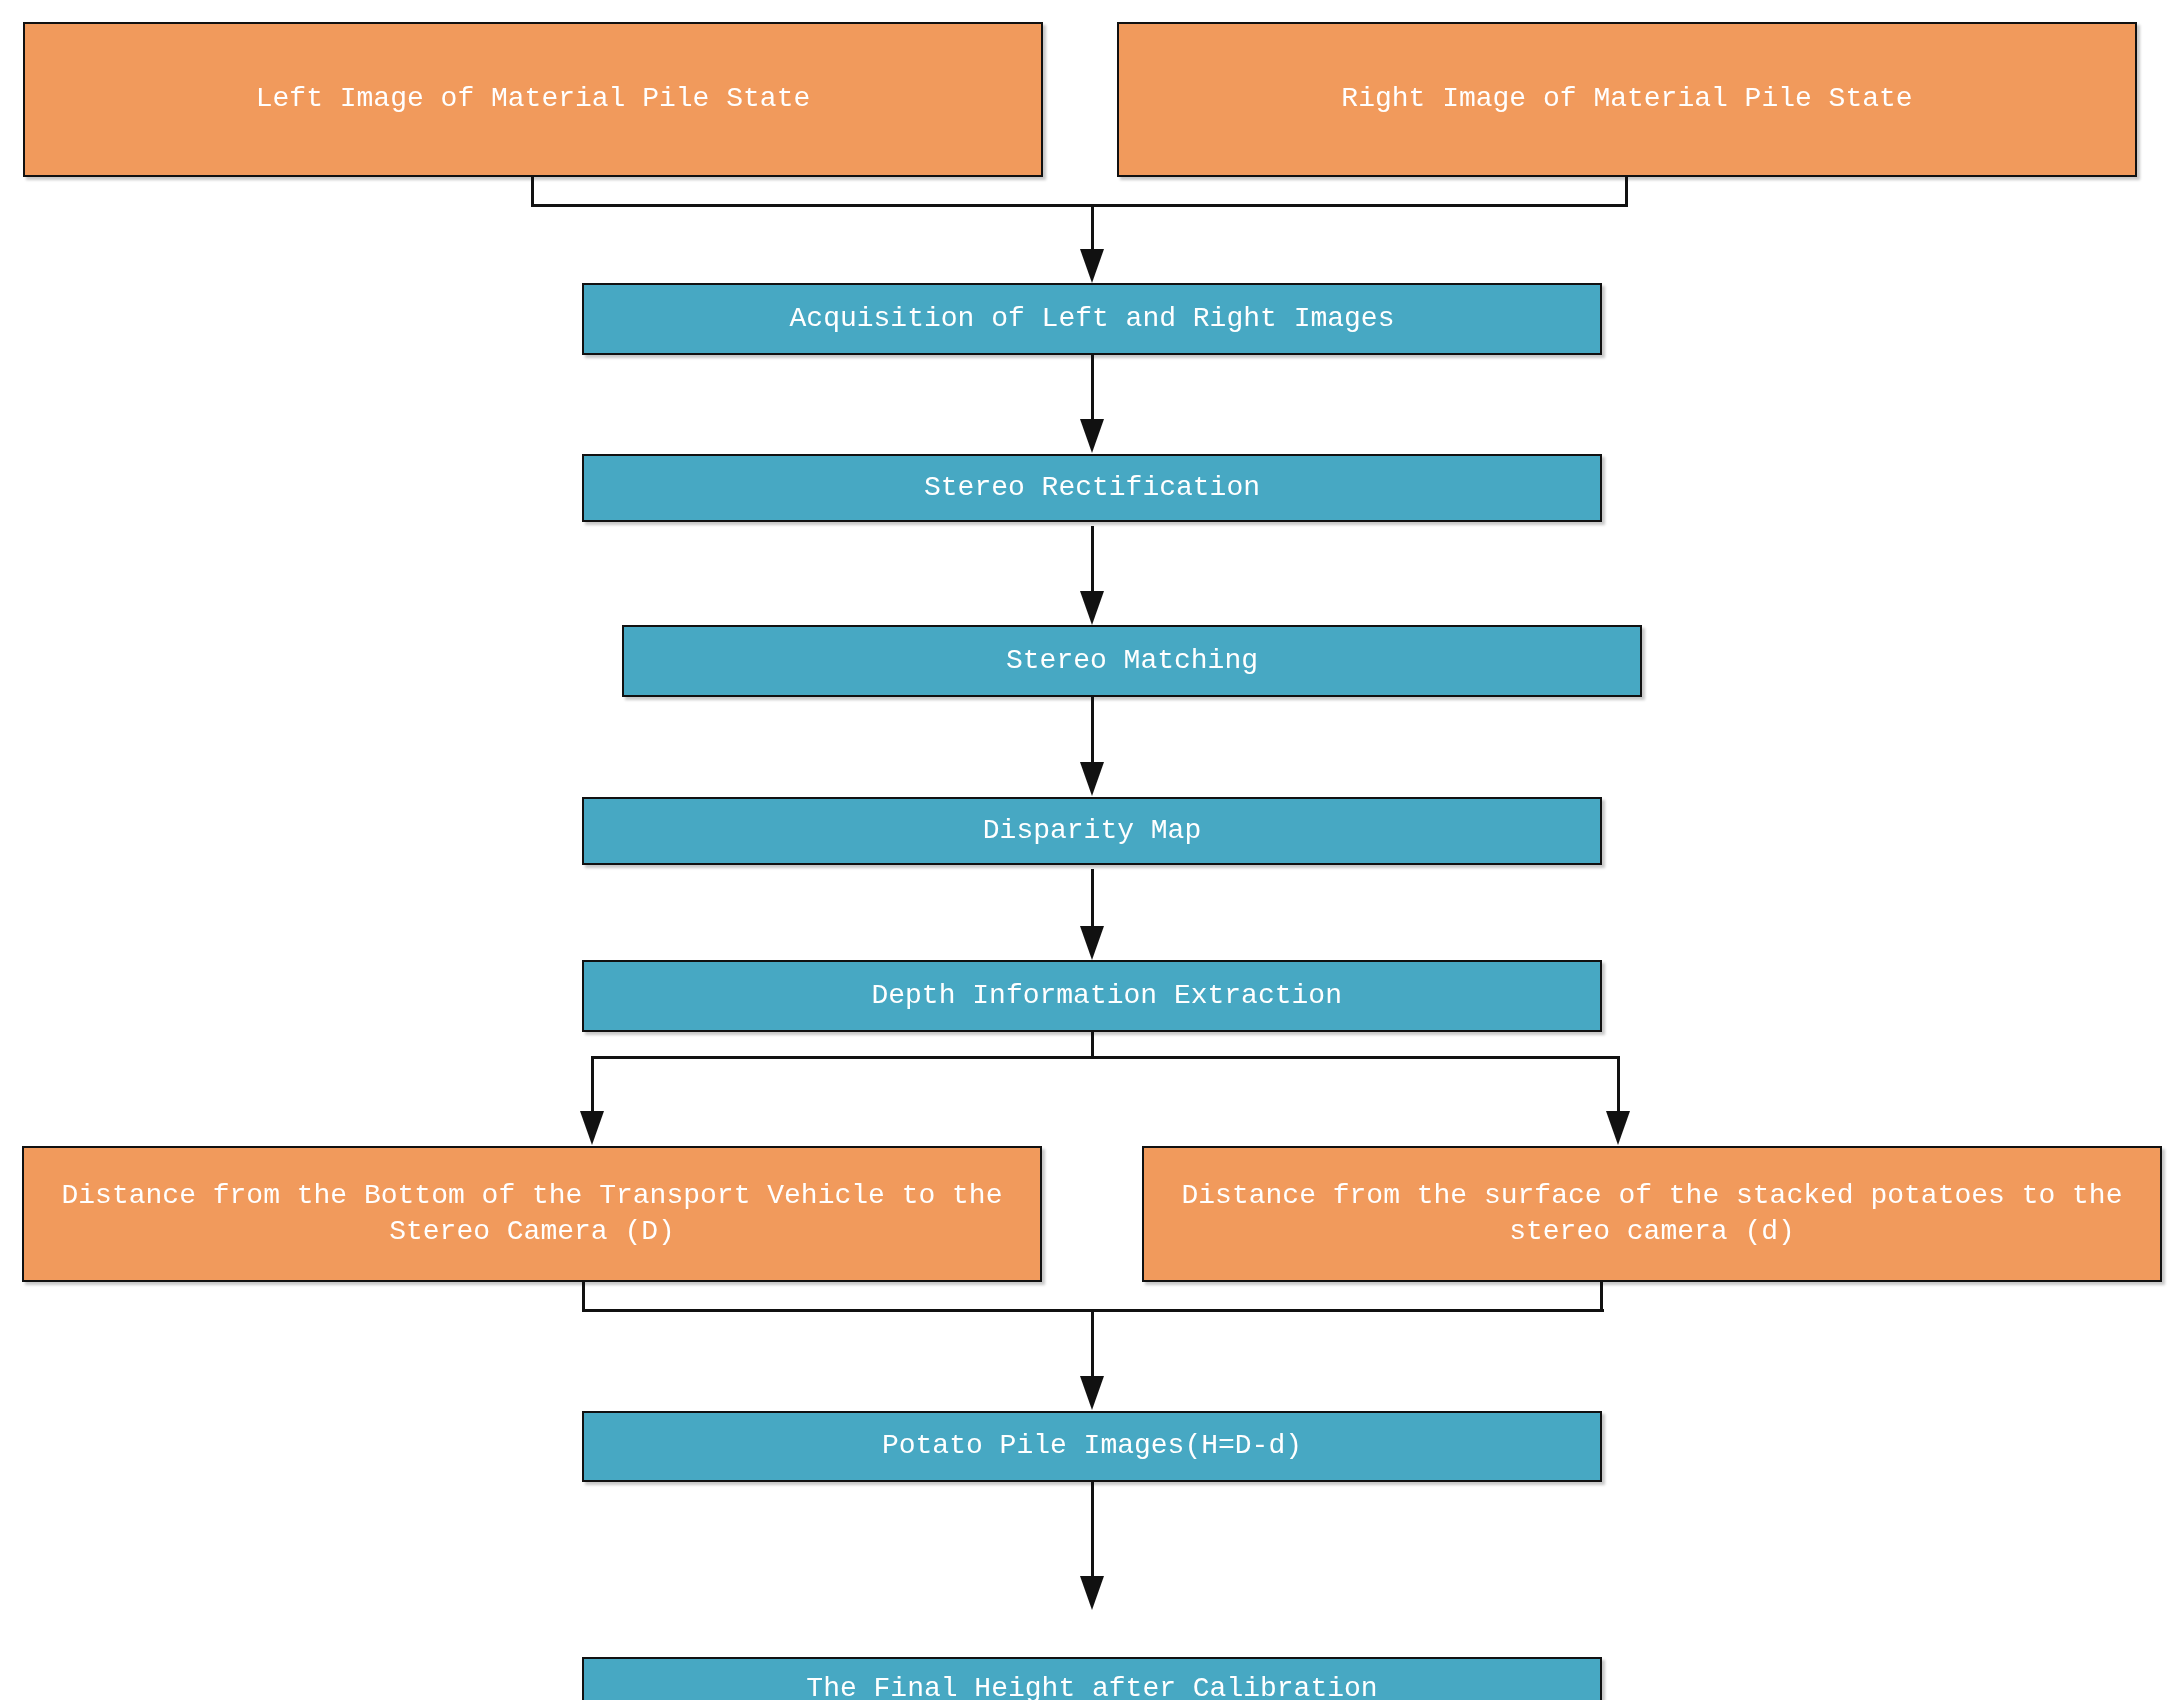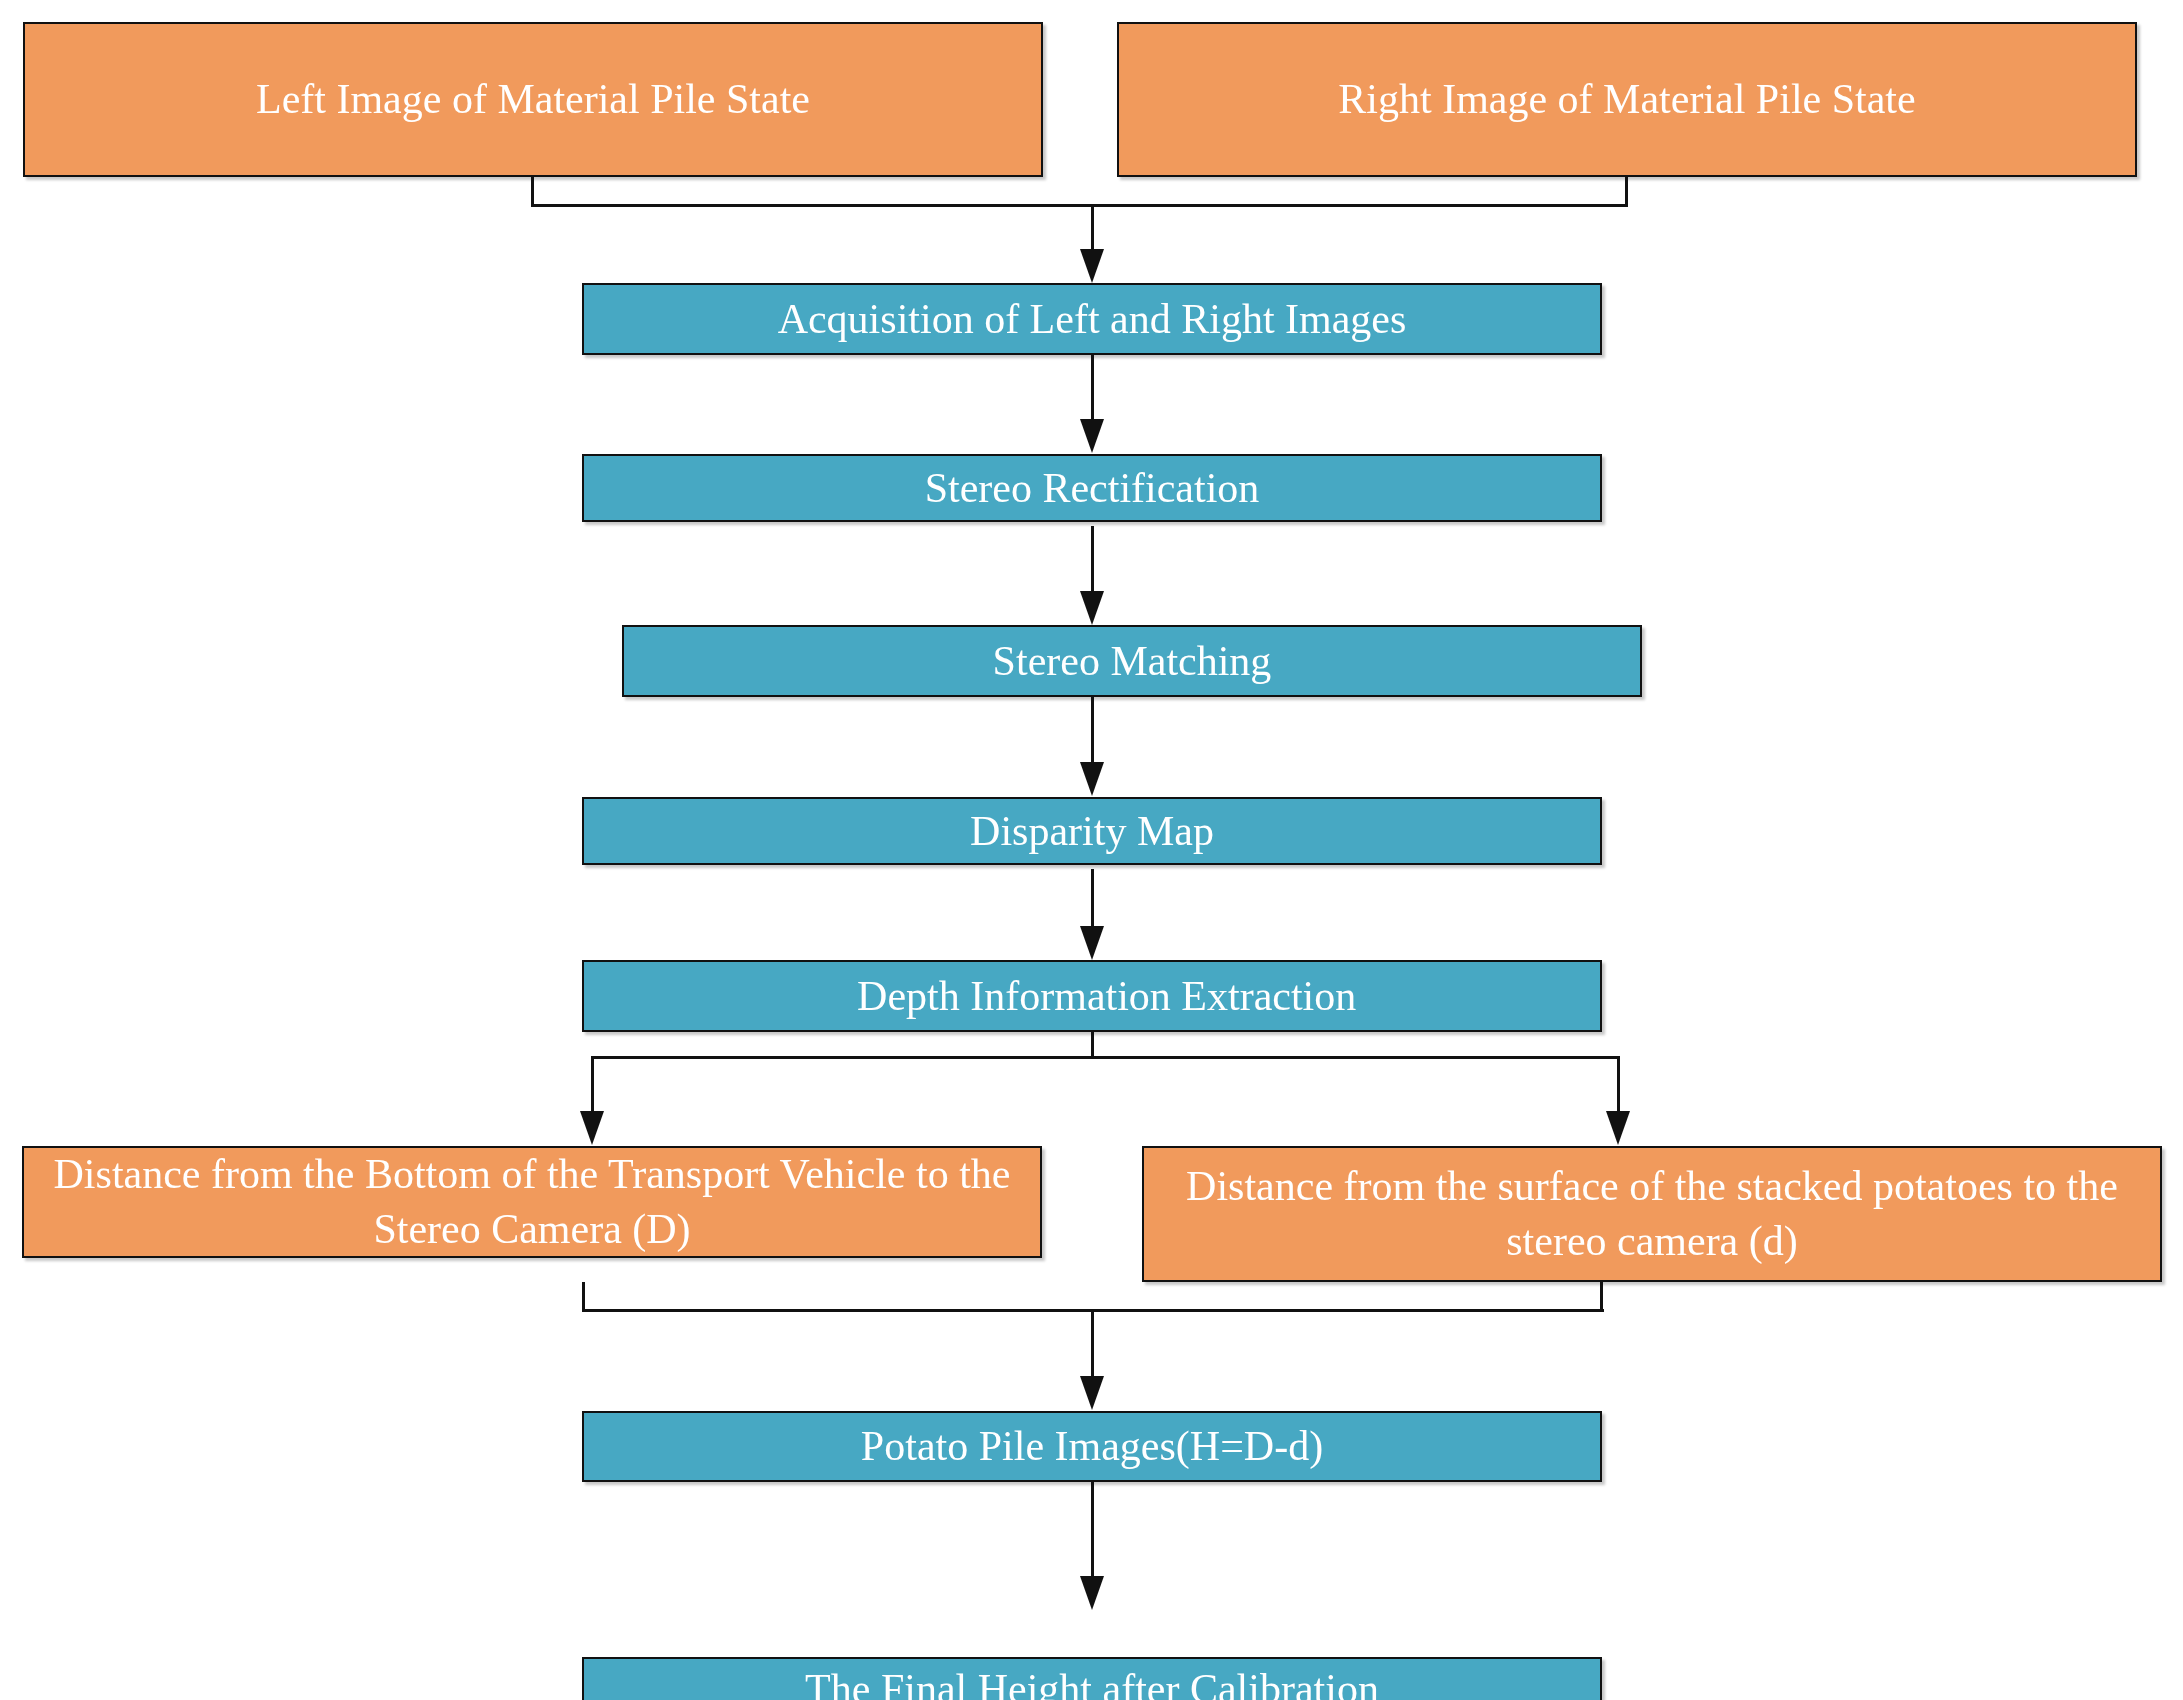--- a/index.html
+++ b/index.html
@@ -20,24 +20,25 @@
   }
   .node{
     position:absolute;
     box-sizing:border-box;
     border:2.6px solid var(--line);
     display:flex;
     align-items:center;
     justify-content:center;
     text-align:center;
     color:var(--text);
-    font-size:42px;
+    font-size:28px;
     line-height:1.3;
     padding:0 6.6px;
     box-shadow:3.3px 3.3px 2.6px rgba(0,0,0,0.22);
+    font-family:Liberation Mono, monospace;
   }
   .orange{background:var(--orange);}
   .blue{background:var(--blue);}
   .line{position:absolute;background:var(--line);}
   .vline{width:3.3px;}
   .hline{height:3.3px;}
   .arrow-down{
     position:absolute;
     width:0;height:0;
     border-left:12.6px solid transparent;
@@ -57,21 +58,21 @@
   <div class="node blue" style="left:582px;  top:283px;  width:1020px; height:72px;">Acquisition of Left and Right Images</div>
 
   <div class="node blue" style="left:582px;  top:454px;  width:1020px; height:68px;">Stereo Rectification</div>
 
   <div class="node blue" style="left:582px;  top:625px;  width:1020px; height:72px;margin-left:40px;">Stereo Matching</div>
 
   <div class="node blue" style="left:582px;  top:797px; width:1020px; height:68px;">Disparity Map</div>
 
   <div class="node blue" style="left:582px;  top:960px; width:1020px; height:72px;padding-left:36px;">Depth Information Extraction</div>
 
-  <div class="node orange" style="left:22px;   top:1146px; width:1020px; height:112px;">Distance from the Bottom of the Transport Vehicle to the Stereo Camera (D)</div>
+  <div class="node orange" style="left:22px;   top:1146px; width:1020px; height:136px;">Distance from the Bottom of the Transport Vehicle to the Stereo Camera (D)</div>
 
   <div class="node orange" style="left:1142px; top:1146px; width:1020px; height:136px;">Distance from the surface of the stacked potatoes to the stereo camera (d)</div>
 
   <div class="node blue" style="left:582px;  top:1411px; width:1020px; height:71px;">Potato Pile Images(H=D-d)</div>
 
   <div class="node blue" style="left:582px;  top:1610px; width:1020px; height:64px;margin-top:47px;">The Final Height after Calibration</div>
 
   <div class="line vline" style="left:531px;  top:177px;  height:30px;"></div>
   <div class="line vline" style="left:1625px; top:177px;  height:30px;"></div>
   <div class="line hline" style="left:531px;  top:204px;  width:1097px;"></div>

